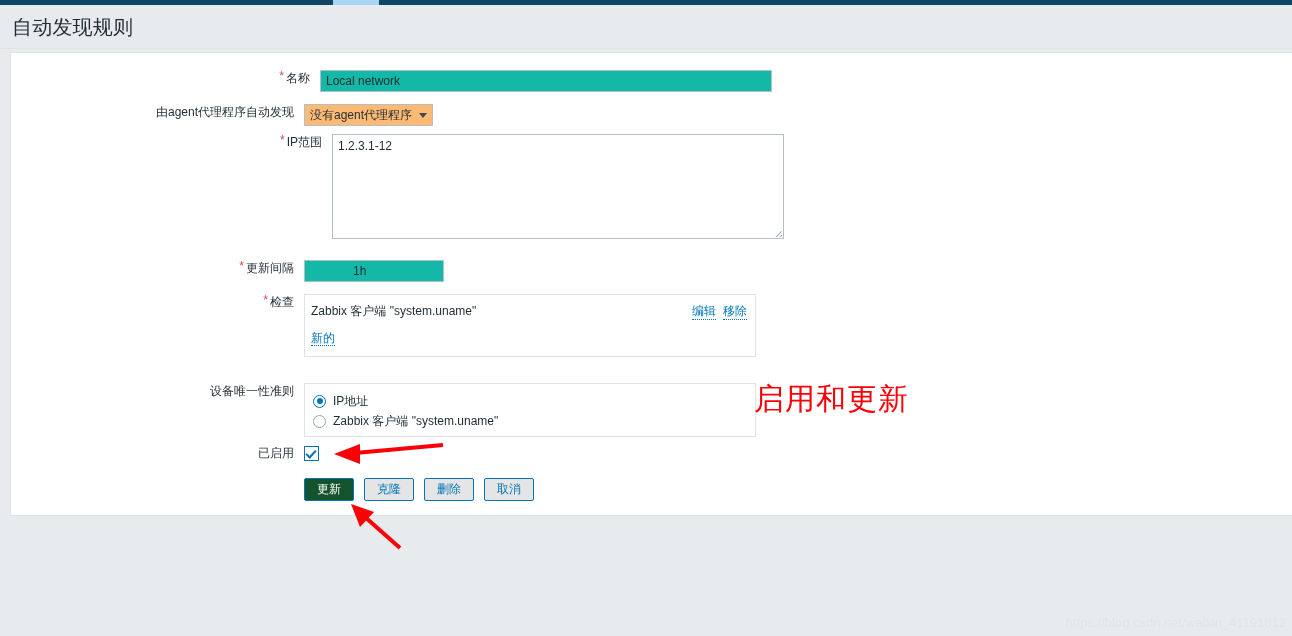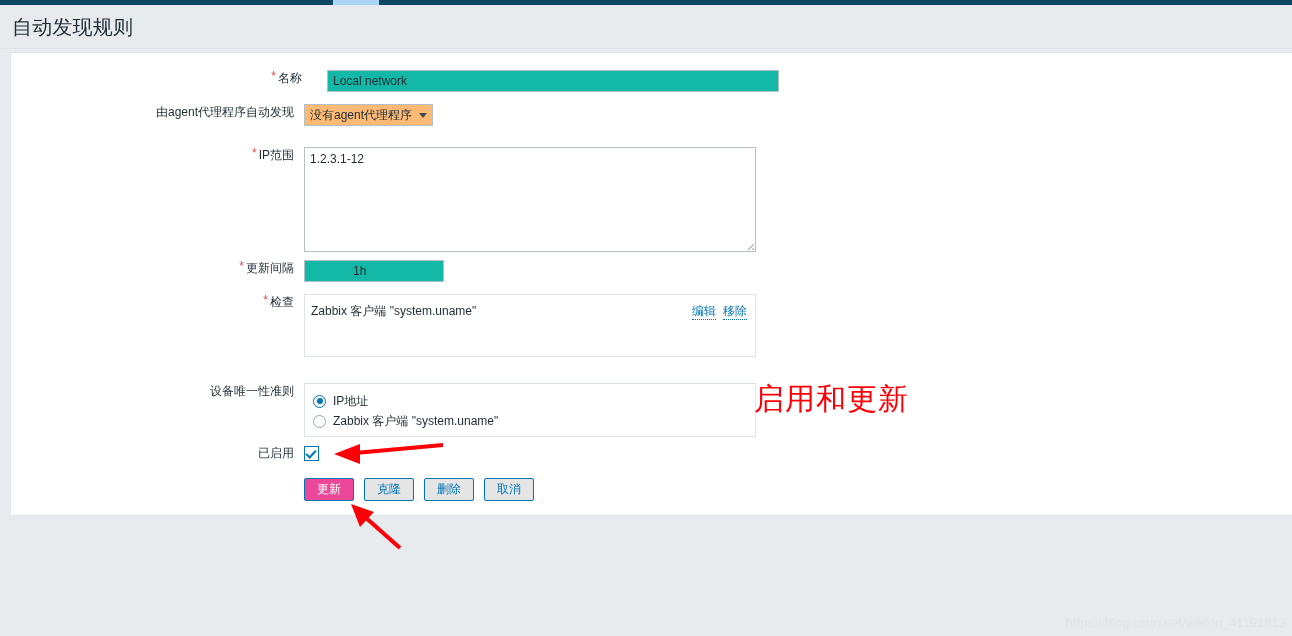--- a/index.html
+++ b/index.html
@@ -258,21 +258,21 @@
     border: 1px solid #0275b8;
     border-radius: 2px;
     background: #e5e5e5;
     color: #0275b8;
     box-sizing: border-box;
     cursor: pointer;
     margin-right: 10px;
     white-space: nowrap;
   }
   .btn.primary {
-    background: #ec4899;
+    background: #14532d;
     color: #ffffff;
   }
 
   
   .annot-text {
     position: absolute;
     left: 754px;
     top: 379px;
     font-size: 30px;
     color: #fb0007;
@@ -304,34 +304,34 @@
 <div class="topbar">
   <div class="topbar-active-tab"></div>
 </div>
 
 <div class="page-header">
   <div class="page-title">自动发现规则</div>
 </div>
 
 <div class="form-panel">
 
-  <div class="row" style="top:17px; left:8px;gap:15px;">
+  <div class="row" style="top:17px; left:16px;">
     <div class="label"><span class="req">*</span><span>名称</span></div>
     <input class="txt-input name" type="text" value="Local network" style="">
   </div>
 
   <div class="row" style="top:51px; left:0;">
     <div class="label"><span>由agent代理程序自动发现</span></div>
     <div class="select-box">
       <span>没有agent代理程序</span>
       <span class="select-caret"></span>
     </div>
   </div>
 
-  <div class="row" style="top:94px; left:0;">
+  <div class="row" style="top:81px; left:0;padding-left:28px;">
     <div class="label"><span class="req">*</span><span>IP范围</span></div>
     <div class="textarea-box">
       <span>1.2.3.1-12</span>
       <span class="resize-grip">
         <span class="grip1"></span>
           <span class="grip2"></span>
       </span>
     </div>
   </div>
 
@@ -340,20 +340,23 @@
     <input class="txt-input delay" type="text" value="1h" style="">
   </div>
 
   <div class="row" style="top:241px; left:0;">
     <div class="label"><span class="req">*</span><span>检查</span></div>
     <div class="checks-box">
       <div class="check-line">
         <span class="check-name">Zabbix 客户端 "system.uname"</span>
         <a class="link">编辑</a>
         <a class="link">移除</a>
+      </div>
+      <div class="new-link-wrap">
+        <a class="link">新的</a>
       </div>
     </div>
   </div>
 
   <div class="row" style="top:330px; left:0;">
     <div class="label"><span>设备唯一性准则</span></div>
     <div class="criteria-box">
       <div class="radio-line">
         <span class="radio checked"></span>
         <span>IP地址</span>

